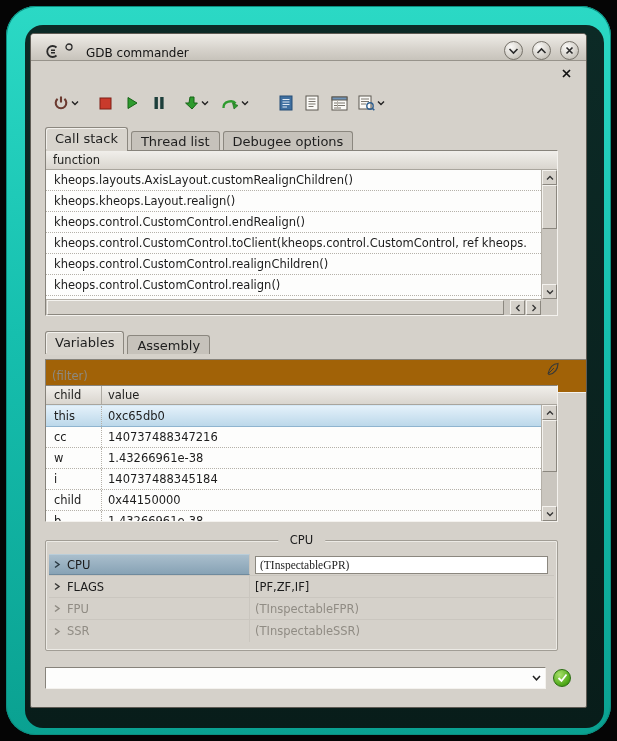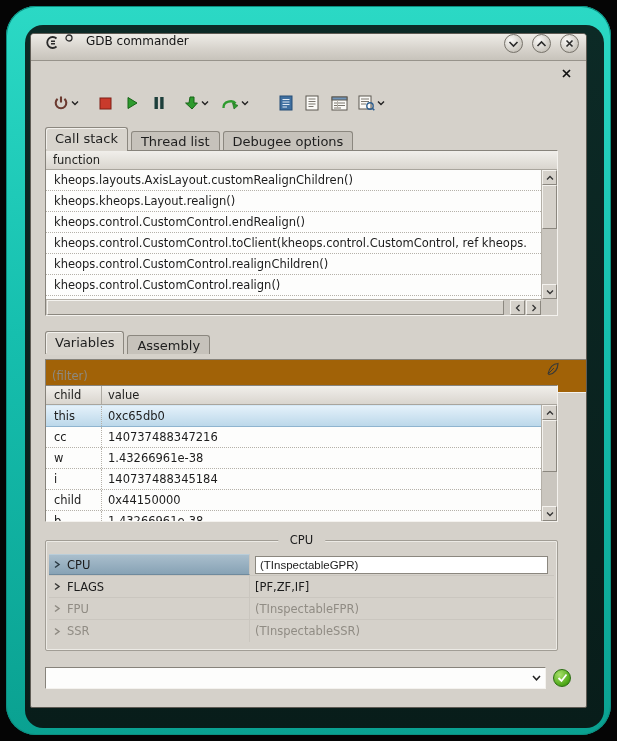--- a/index.html
+++ b/index.html
@@ -25,21 +25,21 @@
   }
   .window {
     position:absolute; left:30px; top:33px; width:557px; height:675px;
     background:#d5d1ca;
     border:1px solid #5f5b54;
     border-radius:4px 4px 2px 2px;
     overflow:hidden;
   }
   
   .titlebar {
-    height:27px; display:flex; align-items:flex-start; padding:0 7px;
+    height:27px; display:flex; align-items:flex-end; padding:0 7px;
     background:linear-gradient(180deg,#eeece7 0%,#d8d4cd 55%,#c7c3bb 100%);
     border-bottom:1px solid #97938b;
   }
   .app-icon { width:17px; height:17px; display:flex; align-items:center; justify-content:center; margin-left:6px;}
   .app-badge { width:9px; height:9px; display:flex; align-items:flex-start; margin-left:4px; margin-bottom:8px;}
   .win-title { margin-left:12px; color:#141414; font-size:12px; }
   .tb-spacer { flex:1; }
   .tb-btn {
     width:19px; height:19px; border-radius:50%;
     background:radial-gradient(circle at 35% 30%, #fbfaf8, #c9c5bd 75%, #b2aea6);
@@ -144,21 +144,21 @@
   .cpu-expander { width:16px; display:flex; align-items:center; justify-content:center; flex:0 0 16px; }
   .cpu-name-wrap { display:flex; align-items:center; width:201px; flex:0 0 201px; height:100%; border-right:1px solid #cac6bf; }
   .cpu-name { padding-left:2px; }
   .cpu-row.selected .cpu-name-wrap {
     background:linear-gradient(180deg,#a9becc 0%,#87a2b5 100%);
     border-top:1px solid #b9cdd9; border-bottom:1px solid #6f8a9d;
   }
   .cpu-value-cell { flex:1; display:flex; align-items:center; padding:0 6px 0 5px; height:100%; }
   .cpu-value-text { white-space:nowrap; overflow:hidden; }
   .cpu-value-input {
-    width:100%; height:18px; background:#ffffff; font-family:Liberation Sans, sans-serif;
+    width:100%; height:18px; background:#ffffff; font-family:Liberation Serif, serif;
     font-size:11.5px; color:#1c1c1c;
     border:1px solid #8b877f; padding:0 4px; outline:none;
   }
   .cpu-row.disabled .cpu-name, .cpu-row.disabled .cpu-value-text { color:#908c84; }
   
   .cmd-combo {
     position:absolute; left:14px; top:633px; width:501px; height:22px;
     background:#fdfdfc;
     border-top:1px solid #87837b; border-left:1px solid #87837b;
     border-bottom:1px solid #f4f2ee; border-right:1px solid #f4f2ee;

